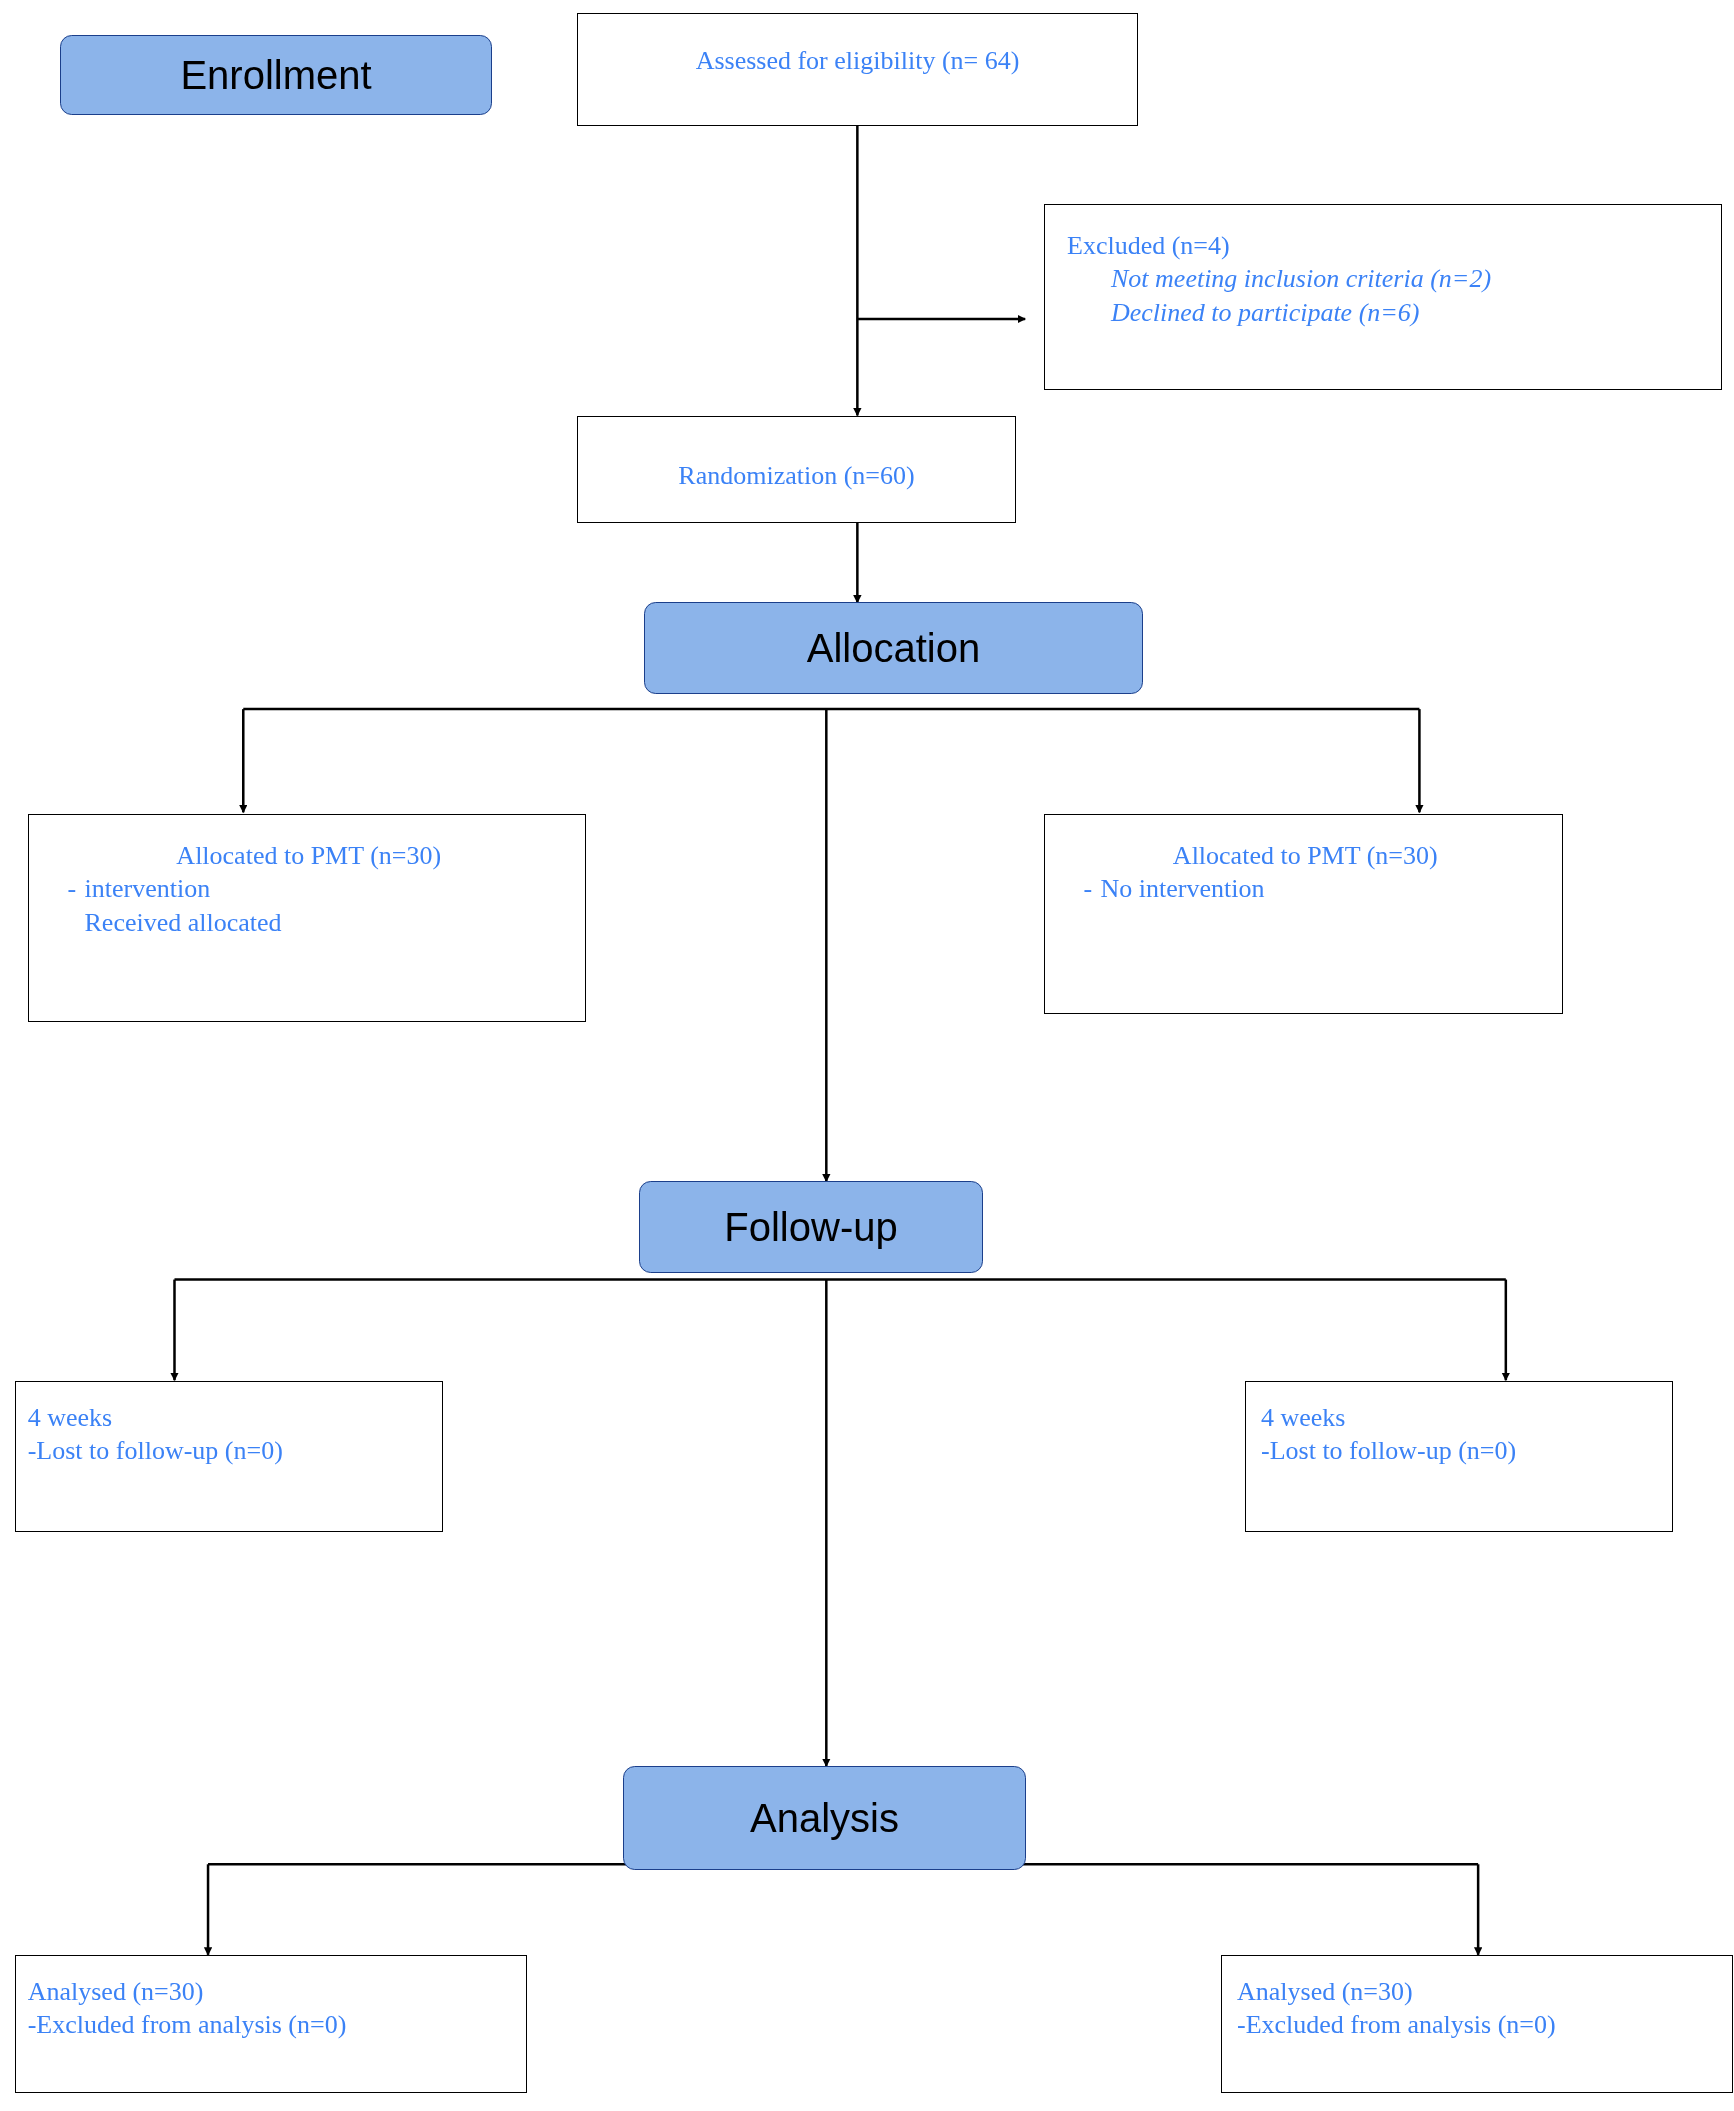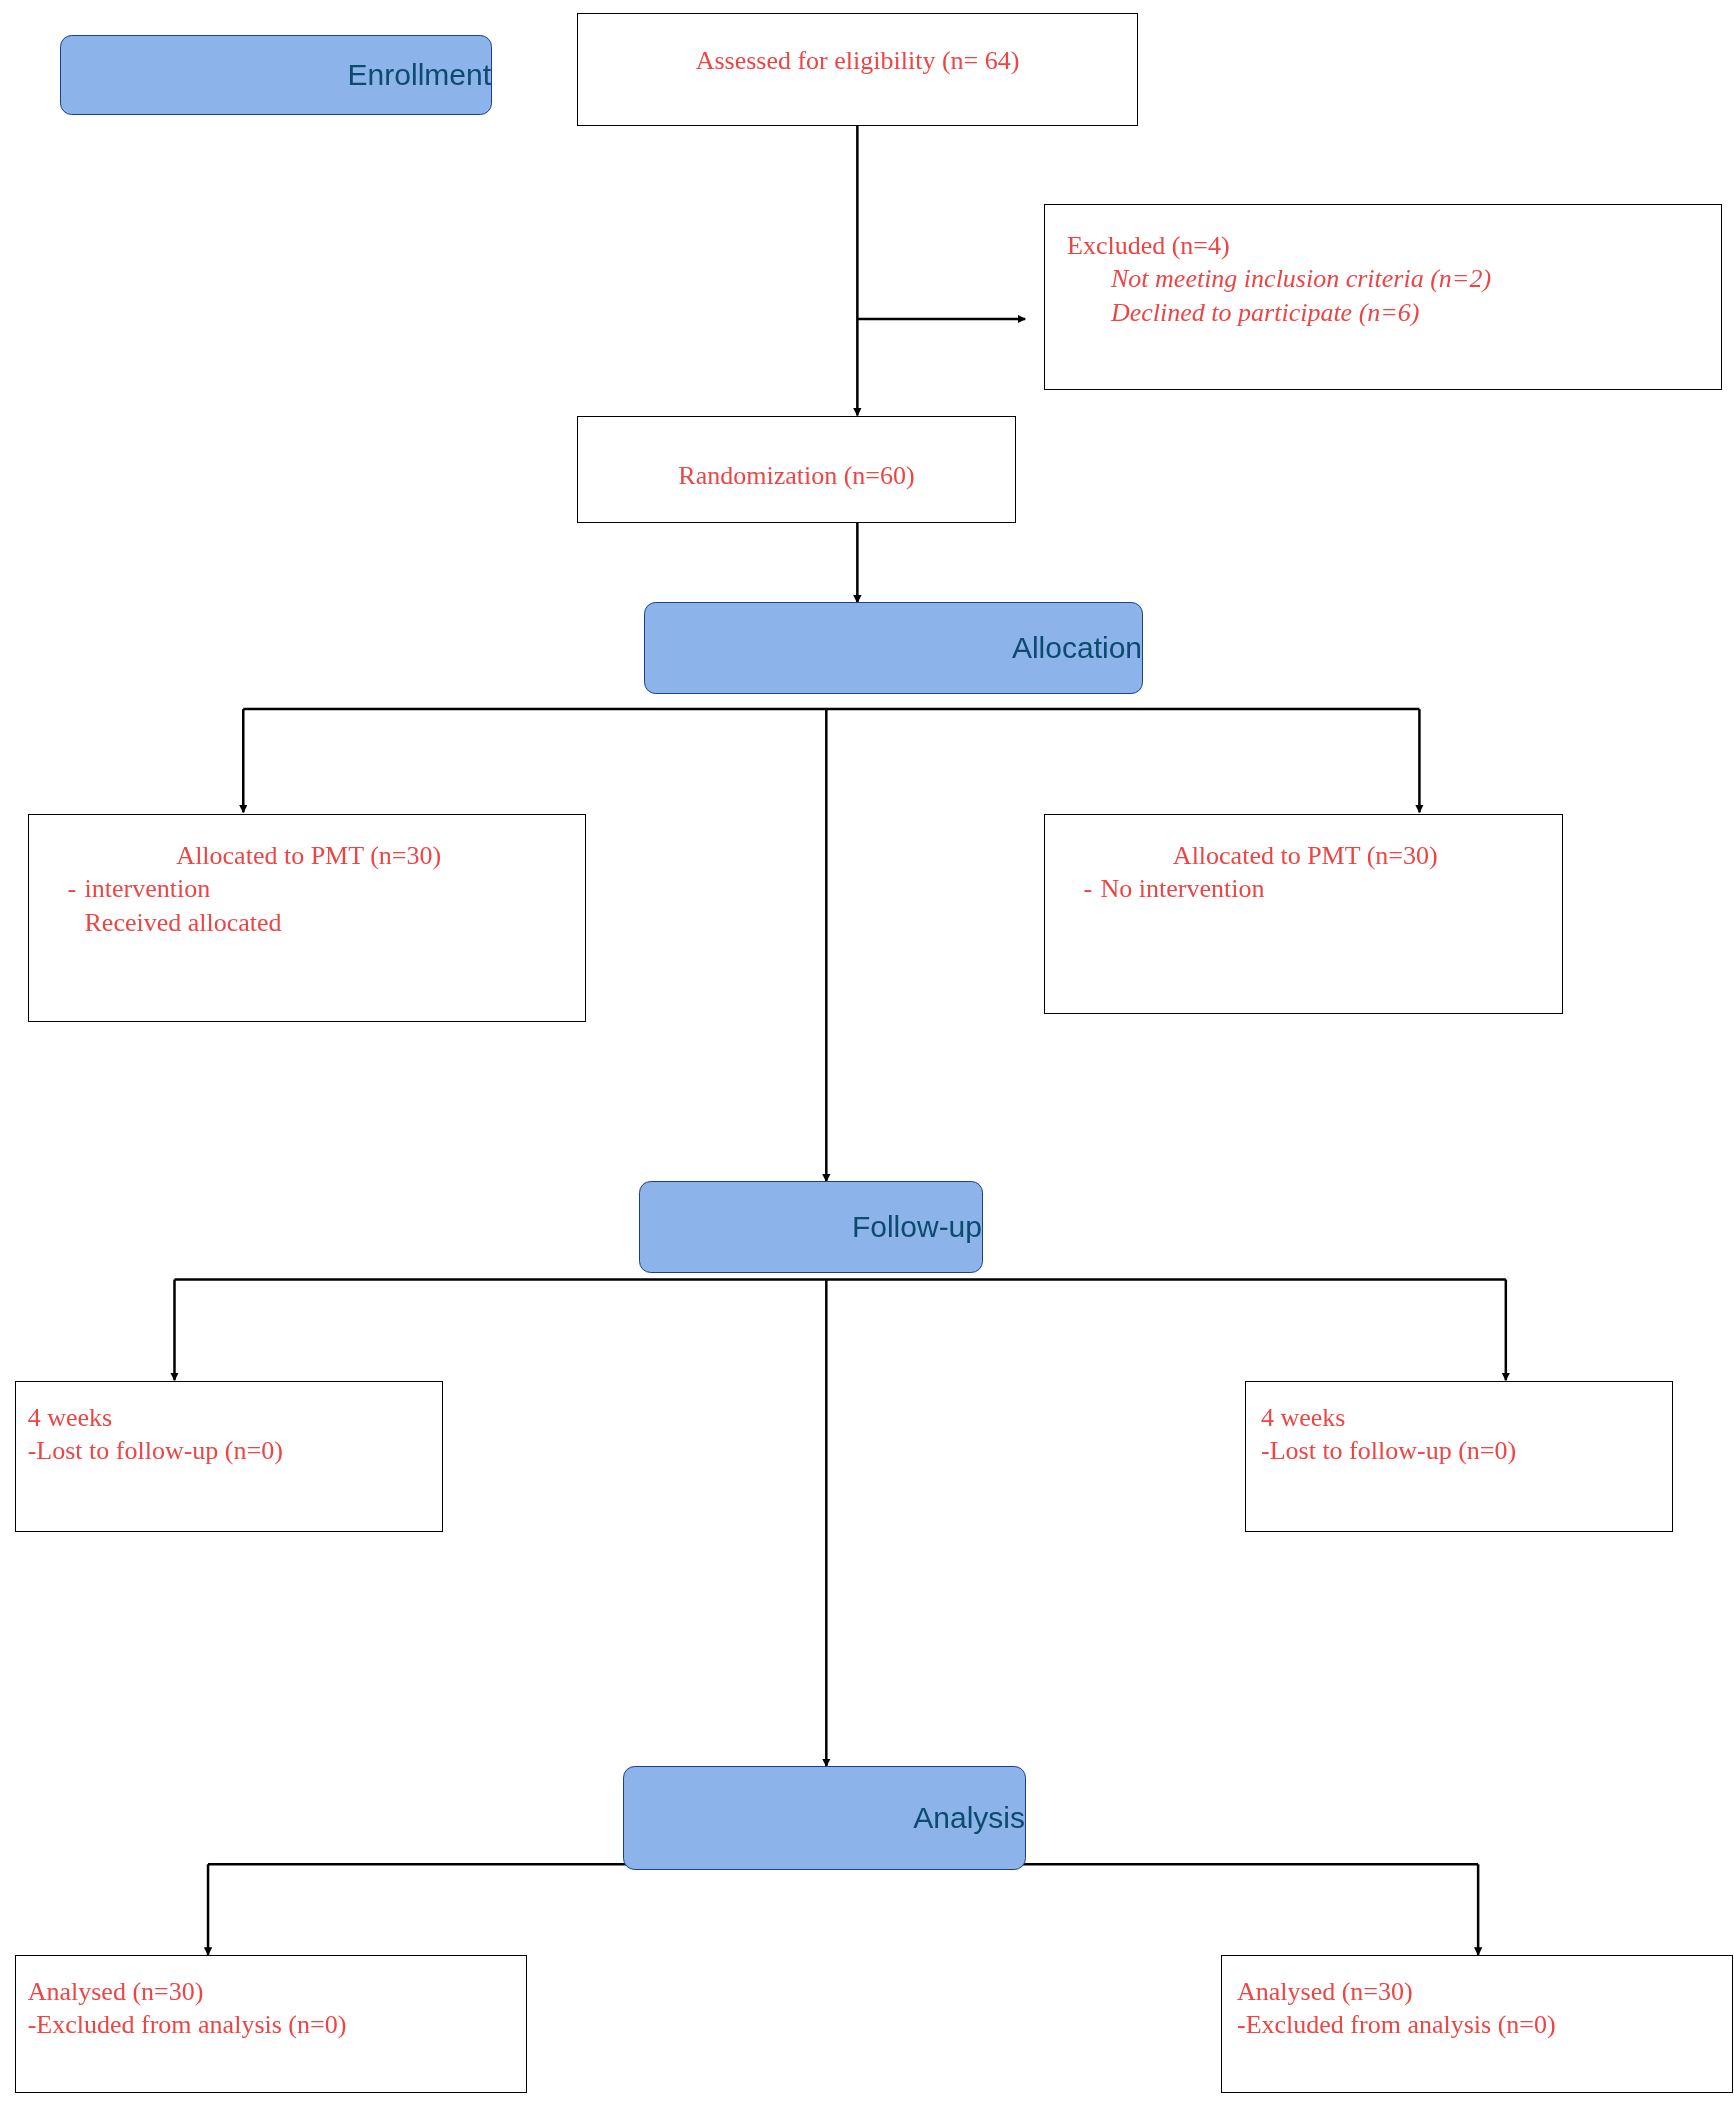--- a/index.html
+++ b/index.html
@@ -26,34 +26,34 @@
     pointer-events: none;
   }
   .node {
     position: absolute;
     box-sizing: border-box;
     border: 1.7px solid #000000;
     background: #ffffff;
     font-family: "Liberation Serif", serif;
     font-size: 26px;
     line-height: 1.30;
-    color: #ef4444;
+    color: #3b82f6;
   }
   .stage {
     position: absolute;
     box-sizing: border-box;
     border: 1.7px solid #1b3f8b;
     border-radius: 11.7px;
     background: #8cb4ea;
-    color: #0c4a6e;
+    color: #000000;
     font-family: "Liberation Sans", sans-serif;
-    font-size: 30px;
+    font-size: 40px;
     display: flex;
     align-items: center;
-    justify-content: flex-end;
+    justify-content: center;
   }
   .center-text {
     text-align: center;
   }
   .node .line {
     white-space: pre;
   }
   .indent-1 {
     padding-left: 44px;
     font-style: italic;

